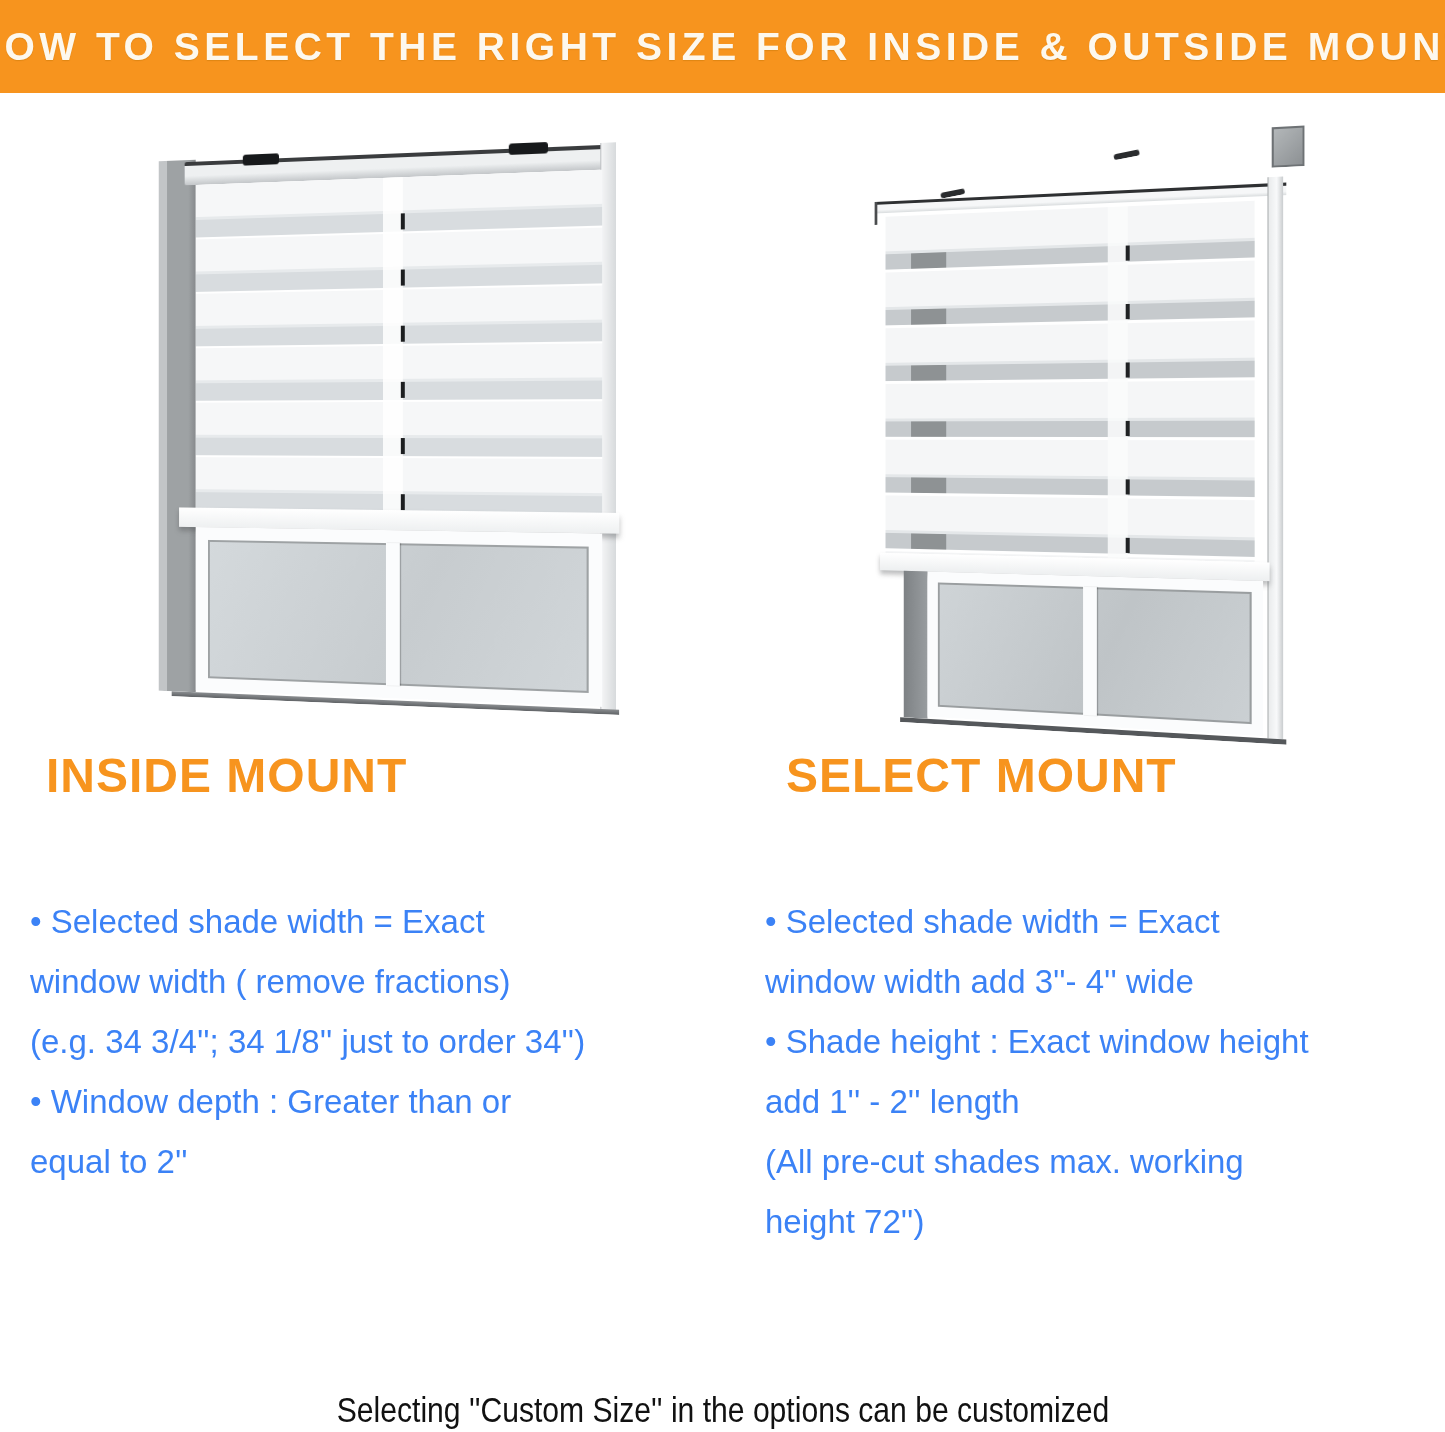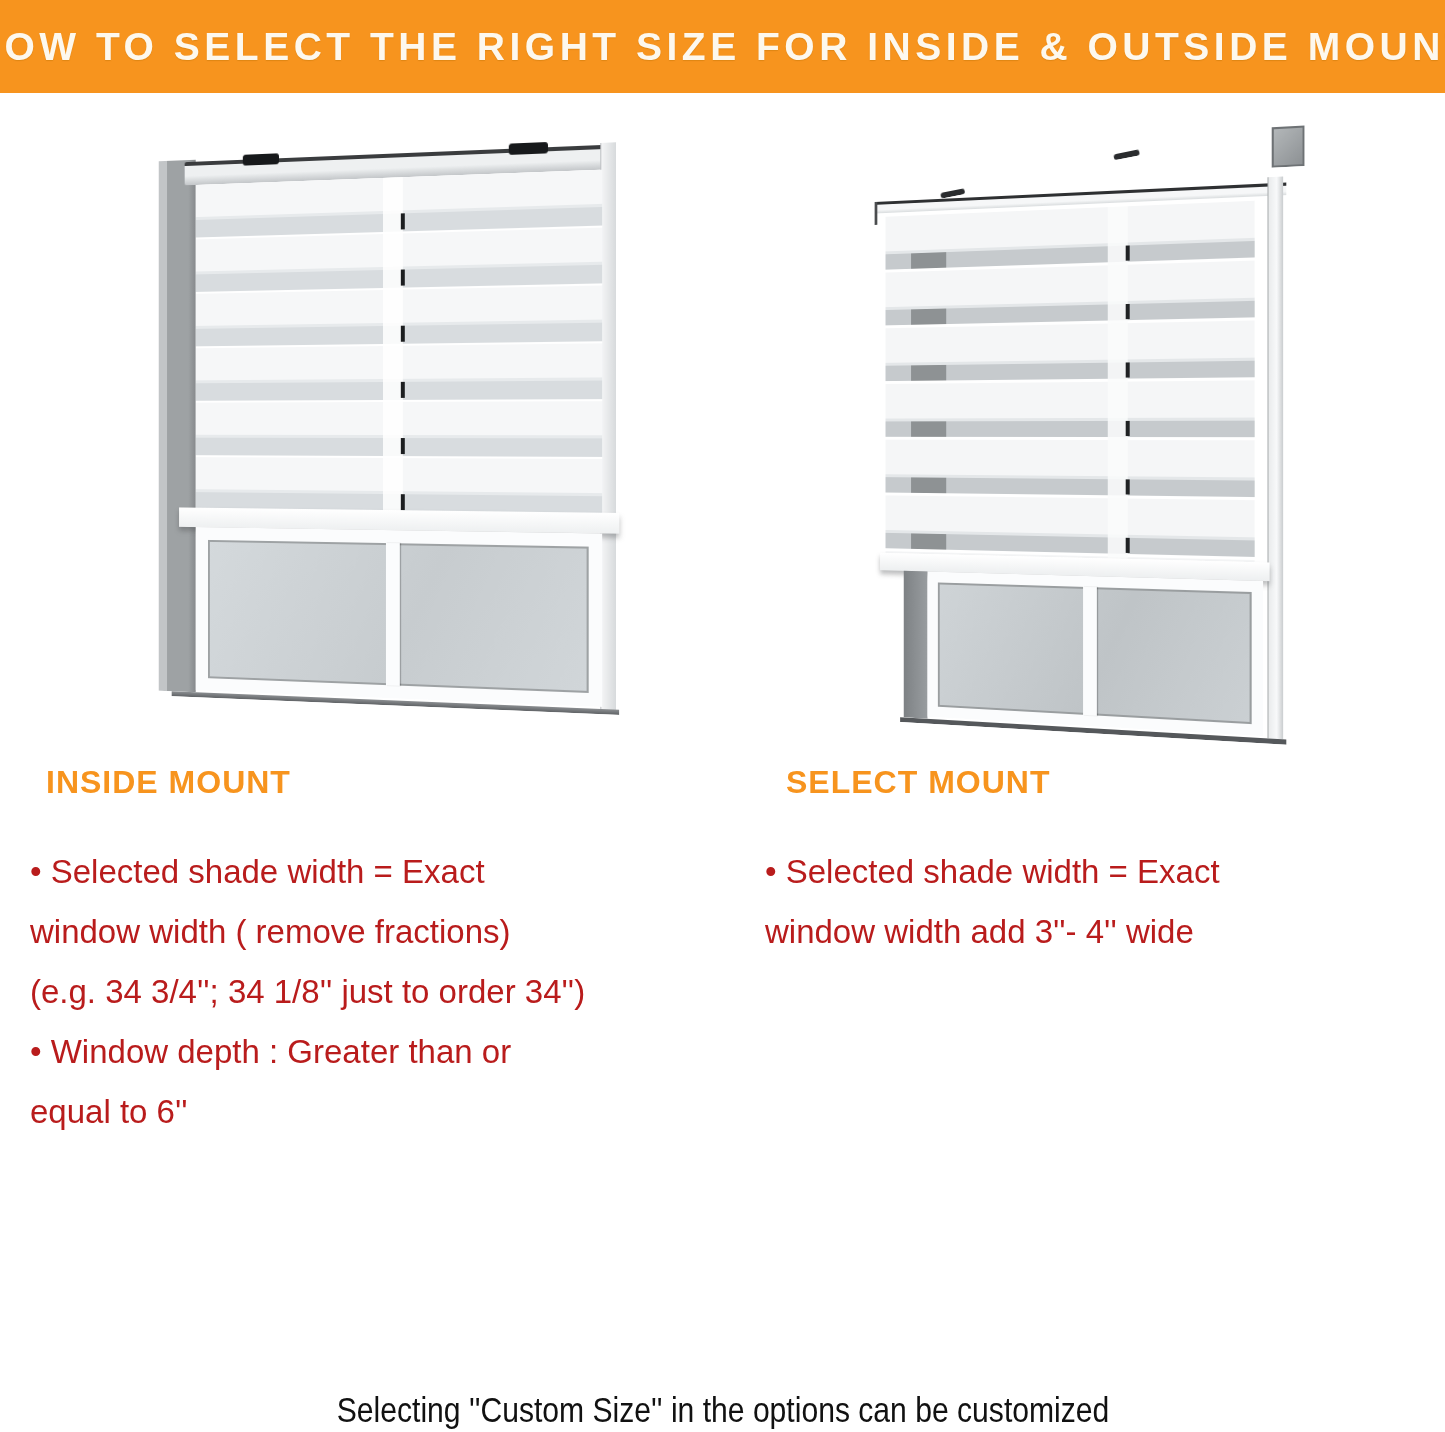--- a/index.html
+++ b/index.html
@@ -13,28 +13,28 @@
     position:absolute;left:0;top:0;width:1445px;height:93px;background:#F7941E;
     display:flex;align-items:center;justify-content:center;
   }
   .banner-title{
     color:#FDF8EE;font-weight:bold;font-size:39px;letter-spacing:4.5px;
     white-space:nowrap;text-shadow:0 1px 1px rgba(180,110,0,.35);
   }
 
   
   .mount-heading{
-    position:absolute;font-size:32px;font-weight:bold;color:#F7941E;
-    letter-spacing:1px;white-space:nowrap;margin-top:16px;
+    position:absolute;font-size:48px;font-weight:bold;color:#F7941E;
+    letter-spacing:1px;white-space:nowrap;
   }
   .heading-inside{left:46px;top:748px;}
   .heading-outside{left:786px;top:748px;}
 
   
-  .col{position:absolute;top:842px;font-size:33px;line-height:60px;color:#b91c1c;}
+  .col{position:absolute;top:892px;font-size:33px;line-height:60px;color:#3b82f6;}
   .col p{margin:0;white-space:pre-line;}
   .col-left{left:30px;width:710px;}
   .col-right{left:765px;width:680px;}
 
   
   .footer-note{
     position:absolute;left:50%;top:1390px;transform:translateX(-50%) scaleX(0.86);
     transform-origin:center top;font-size:35px;color:#111;white-space:nowrap;
   }
 
@@ -149,23 +149,27 @@
   </div>
 
   <div class="mount-heading heading-inside">INSIDE MOUNT</div>
   <div class="mount-heading heading-outside">SELECT MOUNT</div>
 
   <div class="col col-left">
     <p>• Selected shade width = Exact
 window width ( remove fractions)
 (e.g. 34 3/4''; 34 1/8'' just to order 34'')</p>
     <p>• Window depth : Greater than or
-equal to 6''</p>
+equal to 2''</p>
   </div>
 
   <div class="col col-right">
     <p>• Selected shade width = Exact
 window width add 3''- 4'' wide</p>
+    <p>• Shade height : Exact window height
+add 1'' - 2'' length
+(All pre-cut shades max. working
+height 72'')</p>
   </div>
 
   <div class="footer-note">Selecting ''Custom Size'' in the options can be customized</div>
 
 </div>
 
 </body></html>

